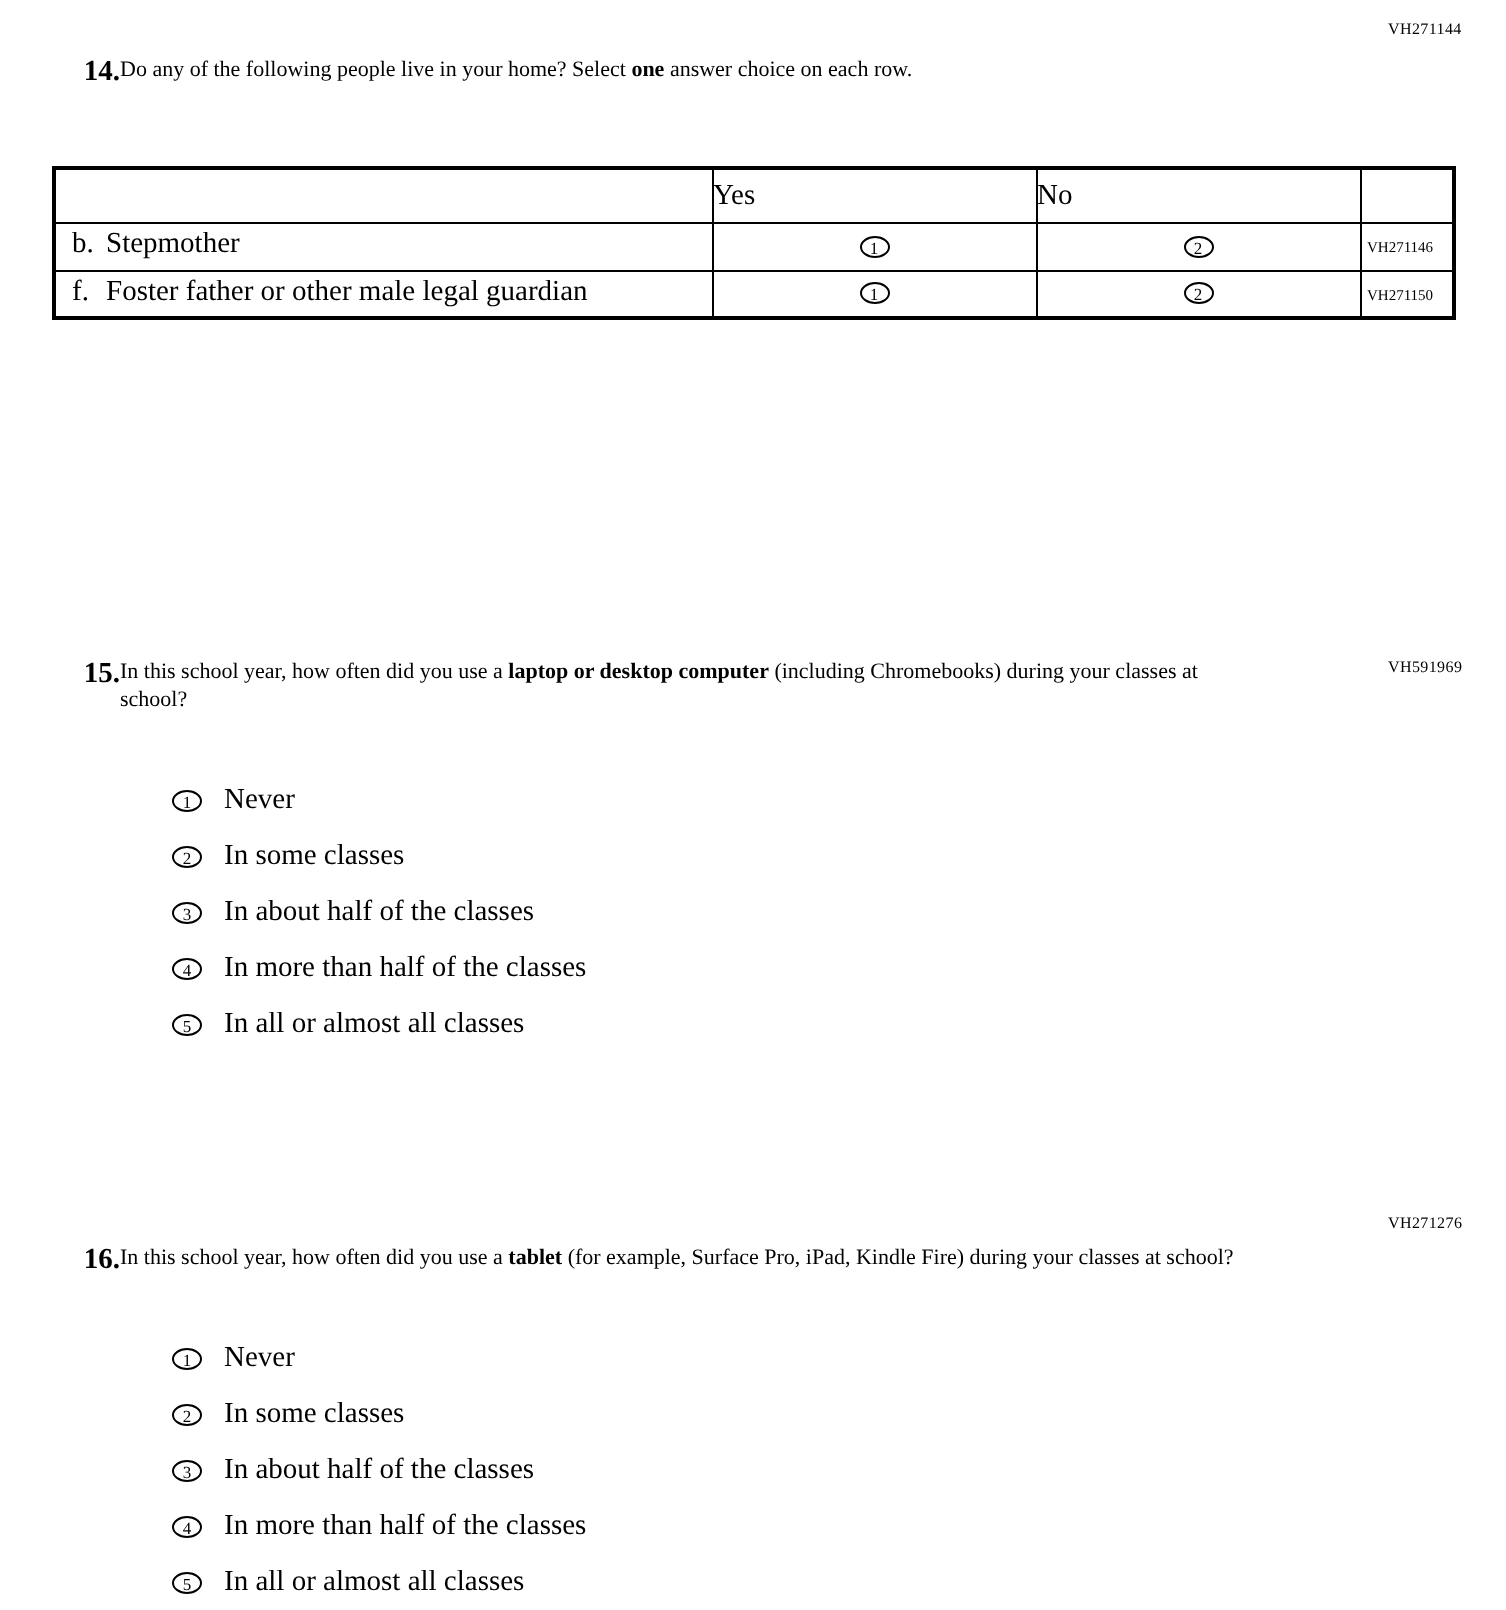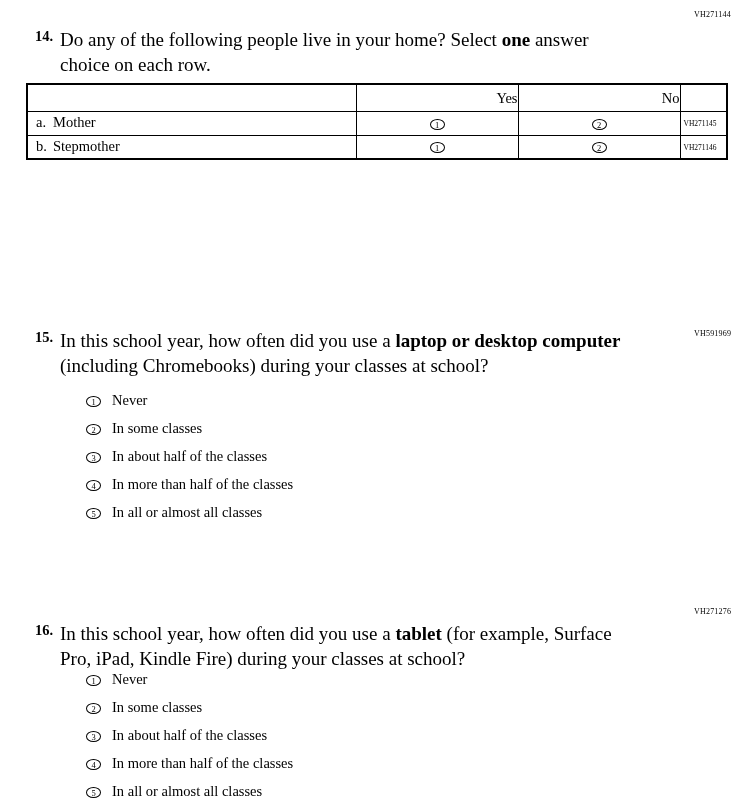--- a/index.html
+++ b/index.html
@@ -37,46 +37,46 @@
     position: absolute;
     display: block;
   }
   .qnum {
     position: absolute;
     left: 0;
     top: 0;
     width: 32px;
     font-weight: bold;
     font-size: 14.5px;
-    text-align: center;
+    text-align: right;
   }
   .qtext {
     margin-left: 32px;
-    font-size: 19px;
+    font-size: 11px;
     line-height: 1.30;
     max-width: 575px;
   }
   .qtext b { font-weight: bold; }
 
   
   .matrix {
     position: absolute;
     border-collapse: collapse;
     border: 2px solid #000;
     table-layout: fixed;
   }
   .matrix td, .matrix th {
     border: 1px solid #000;
     padding: 0;
     vertical-align: middle;
     font-weight: normal;
   }
   .matrix .hdr {
     height: 26px;
-    text-align: right;
+    text-align: left;
     font-size: 14.5px;
   }
   .matrix .rowlabel {
     font-size: 14.5px;
     padding: 2px 4px 3px 8px;
     line-height: 1.22;
   }
   .matrix .rowlabel .letter {
     display: inline-block;
     width: 17px;
@@ -155,30 +155,30 @@
     <thead>
       <tr>
         <th class="hdr"></th>
         <th class="hdr">Yes</th>
         <th class="hdr">No</th>
         <th class="hdr"></th>
       </tr>
     </thead>
     <tbody>
       <tr style="height:21px;">
-        <td class="rowlabel"><span class="letter">a.</span><span class="rl-text">Mother</span></td>
-        <td class="opt"><span class="bubble">1</span></td>
-        <td class="opt"><span class="bubble">2</span></td>
-        <td class="vid">VH271145</td>
-      </tr>
-      <tr style="height:21px;">
         <td class="rowlabel"><span class="letter">b.</span><span class="rl-text">Stepmother</span></td>
         <td class="opt"><span class="bubble">1</span></td>
         <td class="opt"><span class="bubble">2</span></td>
         <td class="vid">VH271146</td>
+      </tr>
+      <tr style="height:21px;">
+        <td class="rowlabel"><span class="letter">f.</span><span class="rl-text">Foster father or other male legal guardian</span></td>
+        <td class="opt"><span class="bubble">1</span></td>
+        <td class="opt"><span class="bubble">2</span></td>
+        <td class="vid">VH271150</td>
       </tr>
     </tbody>
   </table>
 
   <div class="varid" style="left:694px; top:329px;">VH591969</div>
 
   <div class="question" style="left:28px; top:329px; width:610px;">
     <span class="qnum">15.</span>
     <div class="qtext">
       <span>In this school year, how often did you use a </span><b>laptop or desktop computer</b><span> (including Chromebooks) during your classes at school?</span>

